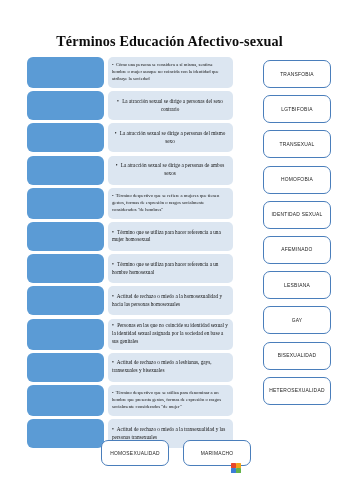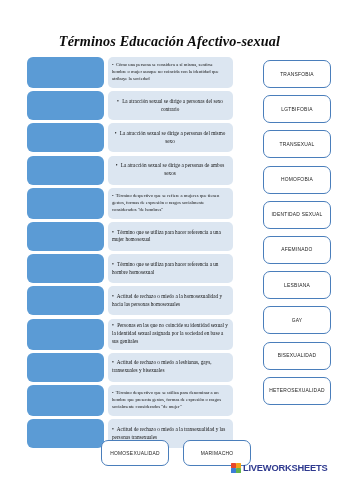--- a/index.html
+++ b/index.html
@@ -26,21 +26,20 @@
     position: absolute;
     left: 0;
     top: 33px;
     width: 339px;
     text-align: center;
     font-family: "Liberation Serif", serif;
     font-weight: bold;
     font-size: 14.2px;
     letter-spacing: 0.15px;
     color: #0d0d0d;
-    font-style: italic;
   }
 
   
   .rows {
     position: absolute;
     left: 0;
     top: 57px;
     width: 245px;
   }
   .row {
@@ -257,16 +256,15 @@
     <div class="word-box">MARIMACHO</div>
   </div>
 
   <div class="lw-logo">
     <span class="lw-mark">
       <span style="background:#e8462a"></span>
       <span style="background:#f3a41b"></span>
       <span style="background:#3b7dd8"></span>
       <span style="background:#63b34a"></span>
     </span>
-    <span class="lw-text">LIVEWORKSHEETS</span>
   </div>
 
 </div>
 
 </body></html>

